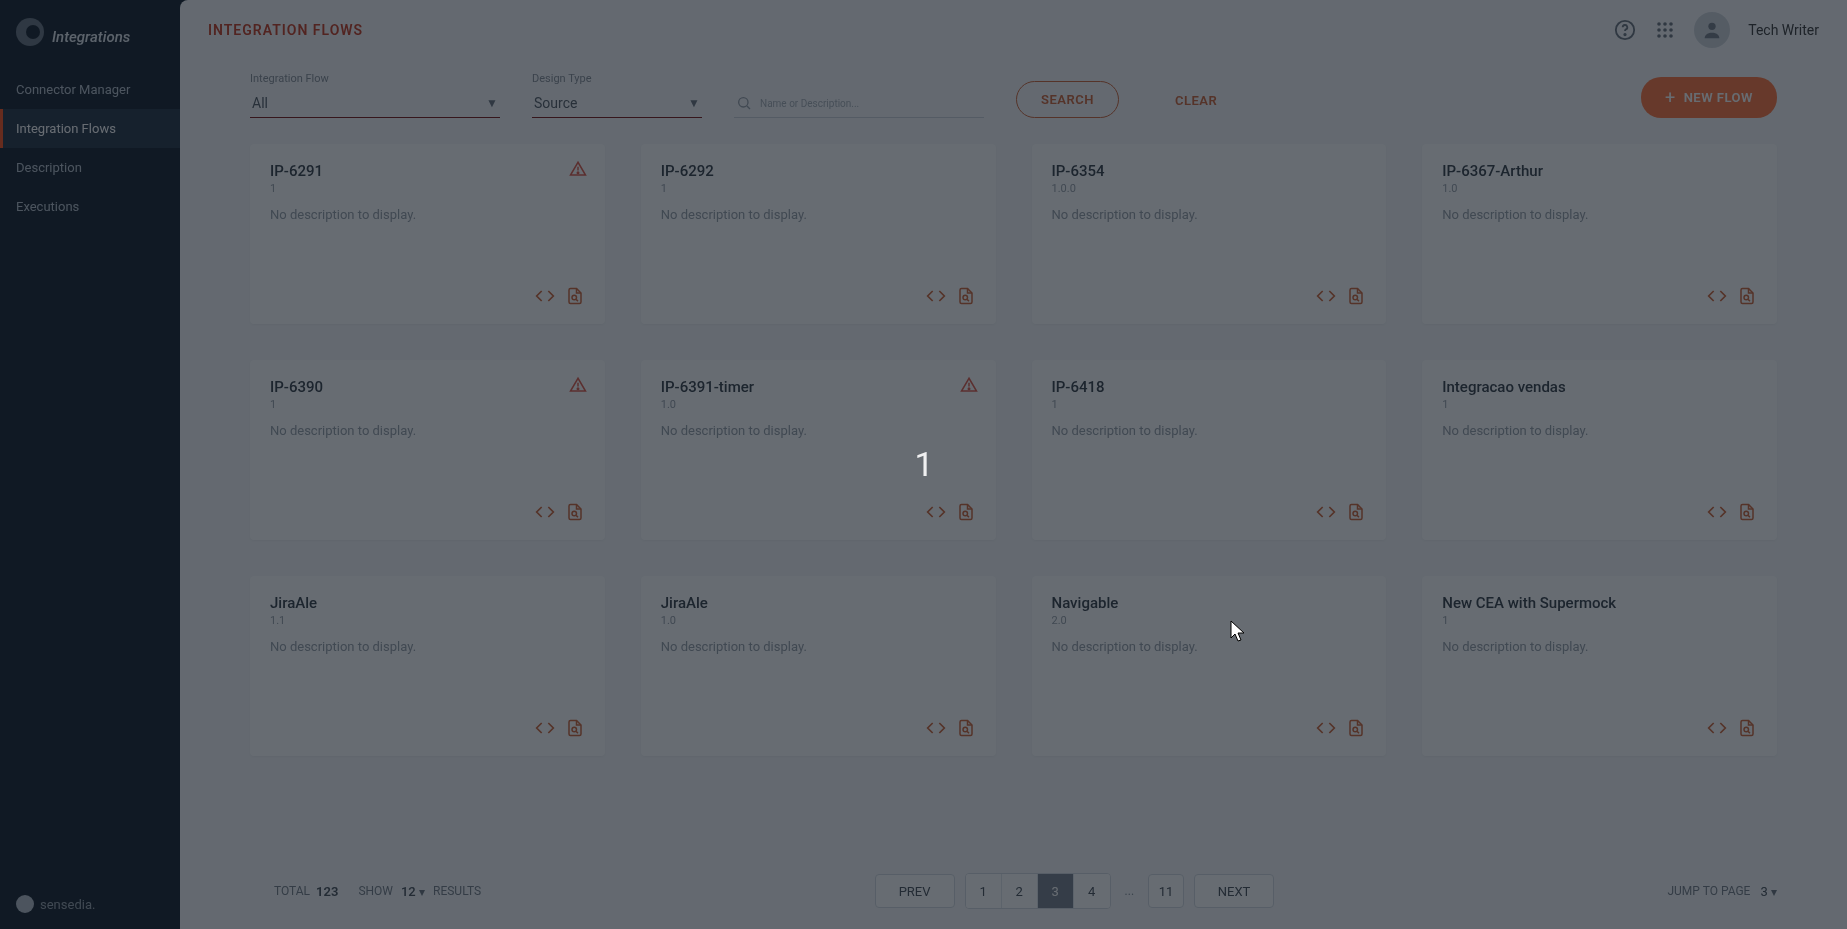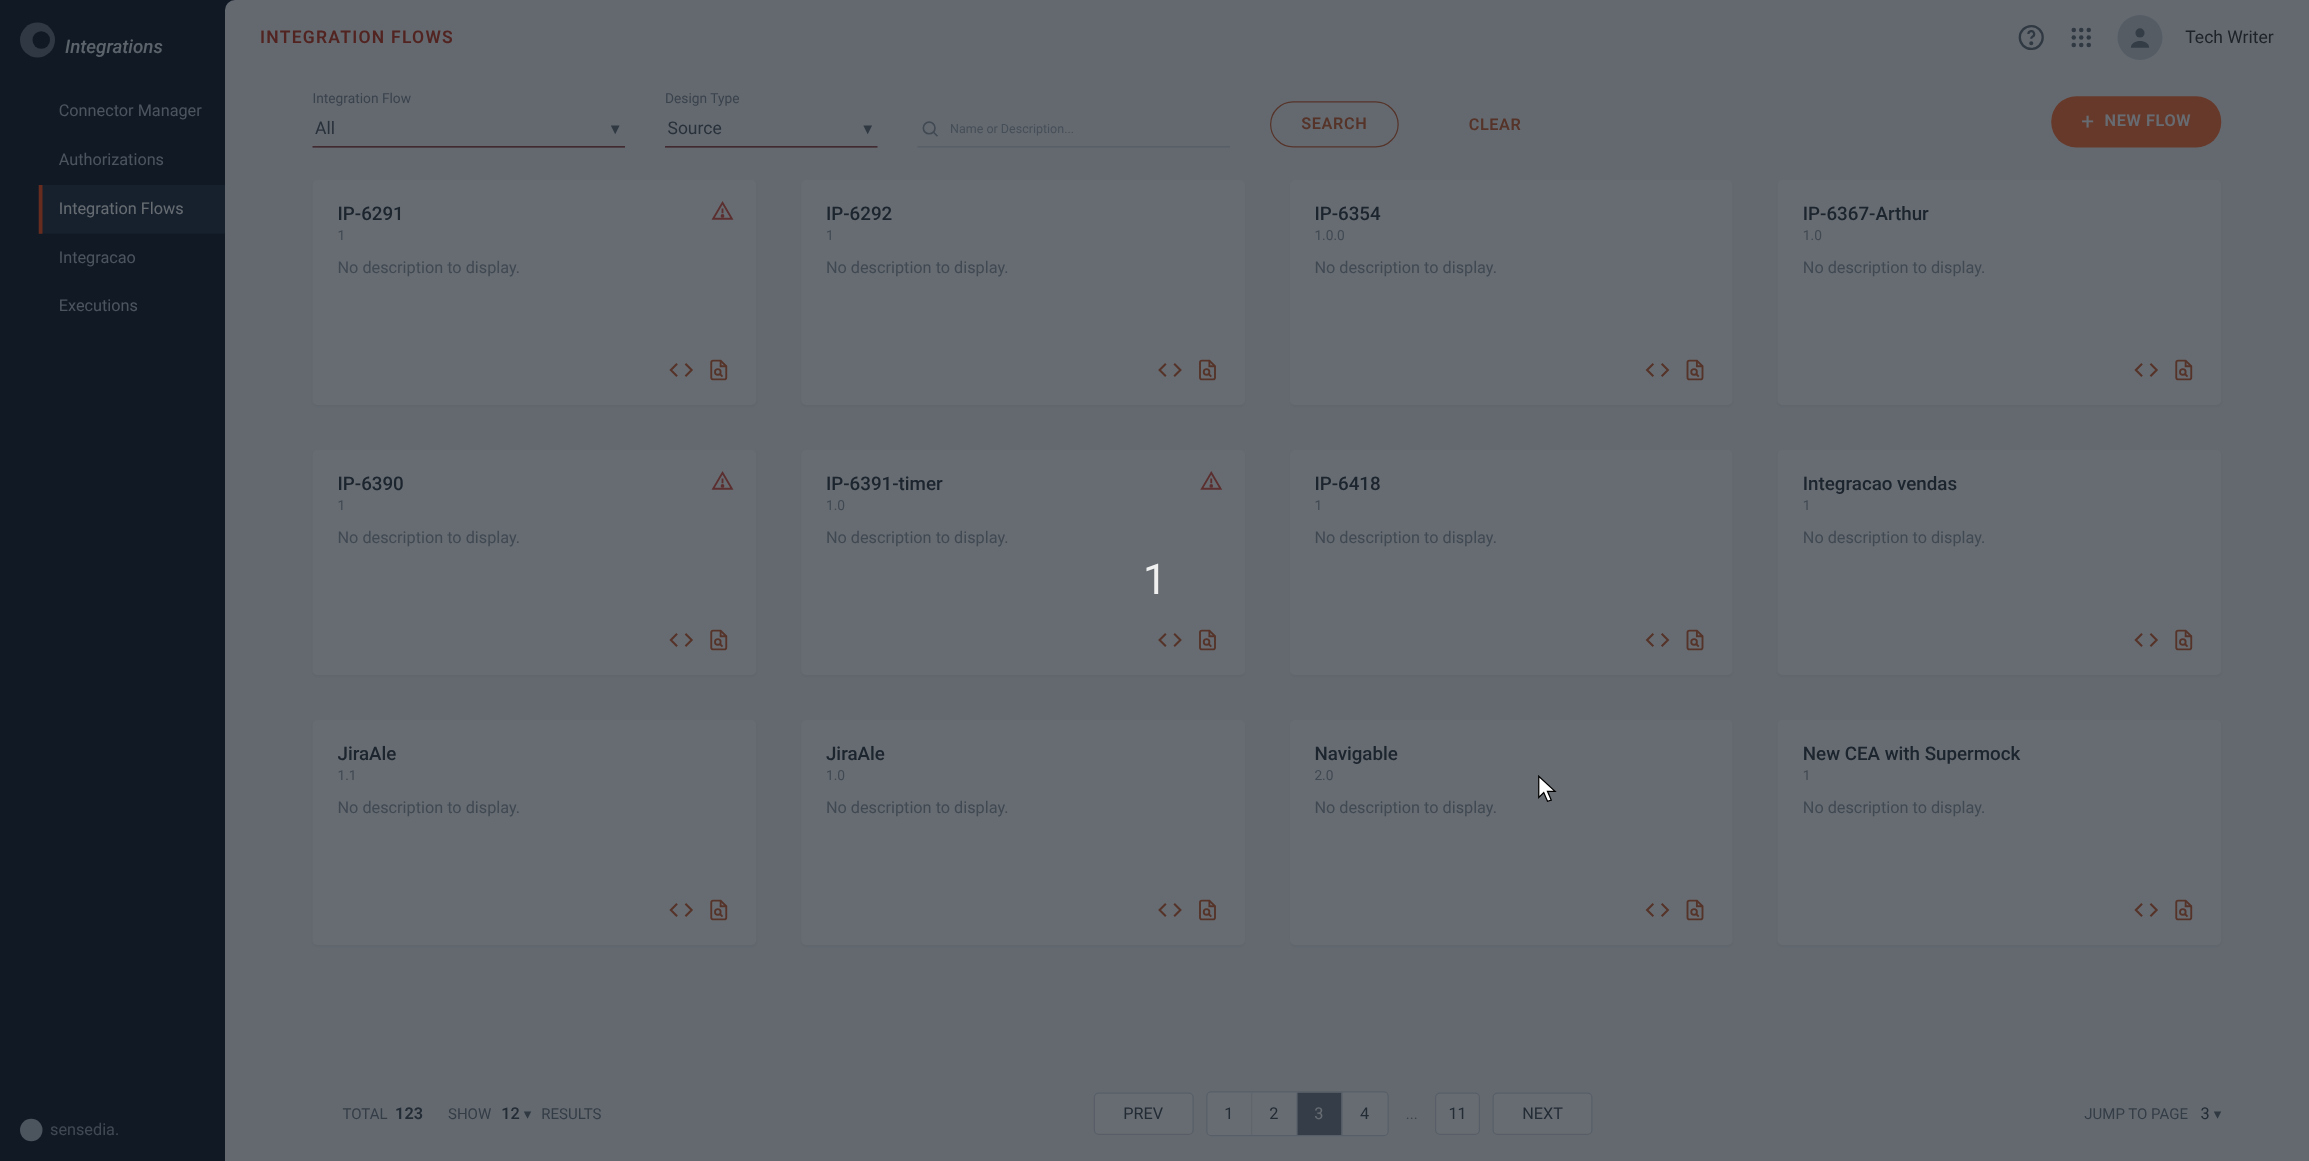--- a/index.html
+++ b/index.html
@@ -3,21 +3,21 @@
 <meta charset="utf-8">
 <style>
 * { margin: 0; padding: 0; box-sizing: border-box; font-family: -apple-system, BlinkMacSystemFont, "Segoe UI", Roboto, sans-serif; }
 html, body { width: 1847px; height: 929px; overflow: hidden; background: #1c2733; }
 .app { display: flex; width: 100%; height: 100%; position: relative; }
 .sidebar { width: 180px; background: #1c2733; padding-top: 18px; display: flex; flex-direction: column; }
 .logo-row { display: flex; align-items: flex-end; gap: 8px; padding: 0 4px 24px 16px; font-style: italic; }
 .logo-mark { width: 28px; height: 28px; border-radius: 50%; background: #6c7683; position: relative; display:flex; align-items:center; justify-content:center; }
 .logo-mark::after { content:""; width:14px; height:14px; border-radius:50%; background:#1c2733; position:absolute; right:4px; }
 .logo-text { color: #e1e6ec; font-size: 15px; font-weight: 500; }
-.nav-item { color: #b7c0cb; font-size: 13px; padding: 12px 16px; cursor: pointer; margin-left: 31px; }
+.nav-item { color: #b7c0cb; font-size: 13px; padding: 12px 16px; cursor: pointer; }
 .nav-item.active { background: #2a3a4a; border-left: 3px solid #ff5722; color: #fff; padding-left: 13px; }
 .brand-footer { margin-top: auto; padding: 16px; display:flex; align-items:center; gap:6px; }
 .brand-dot { width: 18px; height: 18px; border-radius: 50%; background: #b7c0cb; }
 .brand-text { color:#9aa3ad; font-size:13px; }
 
 .main { flex: 1; background: #f7f8fa; border-top-left-radius: 8px; display:flex; flex-direction:column; }
 .topbar { display:flex; align-items:center; padding: 12px 28px; }
 .page-title { color: #c7432b; font-size: 14px; letter-spacing: 1px; font-weight: 600; }
 .topbar-right { margin-left:auto; display:flex; align-items:center; gap:18px; }
 .icon-circle { width:22px; height:22px; color:#6e7780; display:flex; align-items:center; justify-content:center; }
@@ -73,23 +73,22 @@
 </head>
 <body>
 
 <div class="app">
   <aside class="sidebar">
     <div class="logo-row">
       <span class="logo-mark"></span>
       <span class="logo-text">Integrations</span>
     </div>
     <div class="nav-item">Connector Manager</div>
-    <div class="nav-item">Authorizations</div>
     <div class="nav-item active">Integration Flows</div>
-    <div class="nav-item">Integracao</div>
+    <div class="nav-item">Description</div>
     <div class="nav-item">Executions</div>
     <div class="brand-footer">
       <span class="brand-dot"></span>
       <span class="brand-text">sensedia.</span>
     </div>
   </aside>
 
   <main class="main">
     <div class="topbar">
       <span class="page-title">INTEGRATION FLOWS</span>

